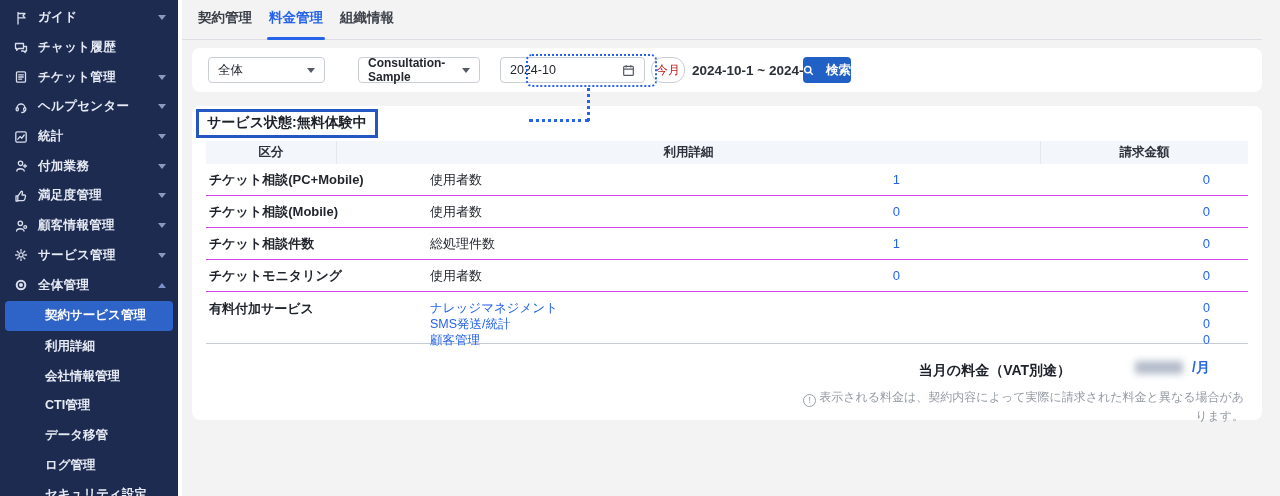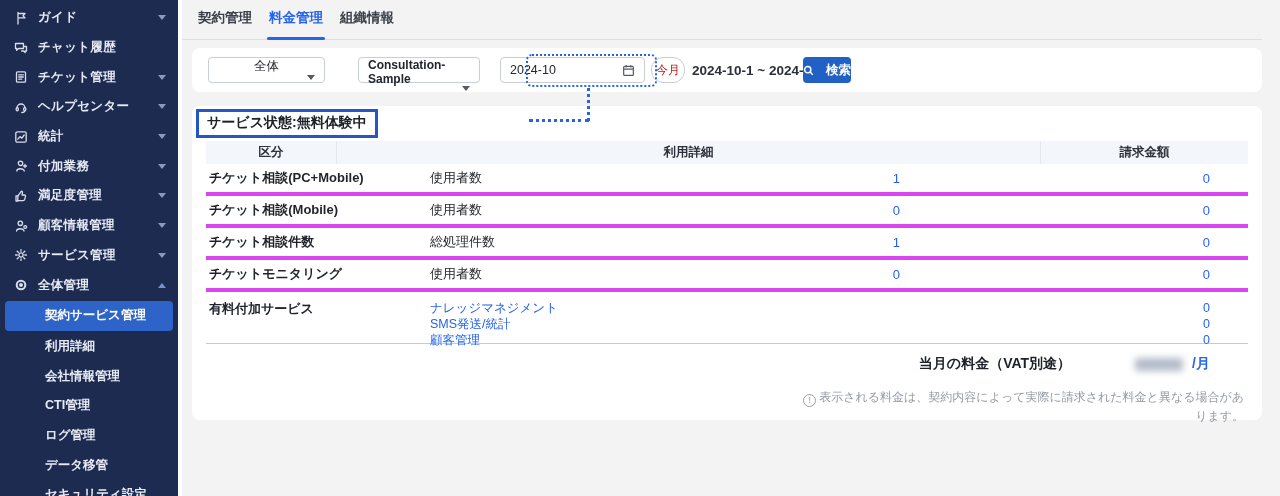--- a/index.html
+++ b/index.html
@@ -24,47 +24,47 @@
   .main { position:absolute; left:182px; top:0; width:1098px; height:496px; }
 
   .tabbar { position:absolute; left:0; top:0; width:1080px; height:40px; border-bottom:1px solid #dcdee3; display:flex; align-items:flex-end; padding-left:14px; gap:13px;text-align:right; }
   .tab { font-size:13.5px; font-weight:bold; color:#3a3f48; padding:0 2px 12px 2px; position:relative; cursor:pointer; white-space:nowrap; }
   .tab.active { color:#2563eb; }
   .tab.active::after { content:""; position:absolute; left:0; right:0; bottom:-1px; height:3px; border-radius:2px; background:#2563eb; }
 
   
   .filter-card { position:absolute; left:10px; top:48px; width:1070px; height:44px; background:#ffffff; border-radius:8px; }
   .fc-abs { position:absolute; top:9px; height:26px; }
-  .select { background:#fff; border:1px solid #c9cdd4; border-radius:4px; display:flex; align-items:center; padding:0 9px; font-size:12.5px; color:#23262d; cursor:pointer;flex-direction:column; }
+  .select { background:#fff; border:1px solid #c9cdd4; border-radius:4px; display:flex; align-items:center; padding:0 9px; font-size:12.5px; color:#23262d; cursor:pointer; }
   .select .sel-chev { margin-left:auto; width:0; height:0; border-left:4px solid transparent; border-right:4px solid transparent; border-top:5px solid #555a63; }
   .date-input { background:#fff; border:1px solid #c9cdd4; border-radius:4px; display:flex; align-items:center; padding:0 9px; font-size:12.5px; color:#23262d; }
   .btn-plain { background:#fff; border:1px solid #c9cdd4; border-radius:12px; display:flex; align-items:center; justify-content:center; font-size:12px; color:#b91c1c; cursor:pointer;text-align:center; }
   .range-text { display:flex; align-items:center; font-size:13.5px; font-weight:bold; color:#2b2f36; white-space:nowrap; }
   .btn-search { background:#2160c4; border:none; border-radius:4px; color:#fff; display:flex; align-items:center; justify-content:space-between; gap:4px; font-size:12.5px; font-weight:bold; cursor:pointer; }
 
   
   .content-card { position:absolute; left:10px; top:106px; width:1070px; height:314px; background:#ffffff; border-radius:8px; }
 
   .status-box { position:absolute; left:4px; top:3px; border:3px solid #2456c4; padding:2px 8px 3px 8px; font-size:14px; font-weight:bold; color:#1d2129; white-space:nowrap; background:#fff; }
 
   .tbl { position:absolute; left:14px; top:35px; width:1042px; }
   .thead { display:grid; grid-template-columns:130px 704px 1fr; height:23px; background:#f3f6fb; align-items:center; }
   .thead .th { text-align:center; font-size:12.5px; font-weight:bold; color:#2c313a; }
   .thead .th + .th { border-left:1px solid #e3e7ef; height:100%; display:flex; align-items:center; justify-content:center; }
-  .trow { display:grid; grid-template-columns:224px 270px 200px 1fr; align-items:center; height:32px; border-bottom:4px solid #d946ef; font-size:13px; color:#1f232b; }
+  .trow { display:grid; grid-template-columns:224px 270px 200px 1fr; align-items:center; height:32px; border-bottom:1px solid #d946ef; font-size:13px; color:#1f232b; }
   .trow .cat { font-weight:bold; padding-left:3px; white-space:nowrap; }
   .trow .det { white-space:nowrap; }
   .trow .val { text-align:right; color:#2563eb; }
   .trow .amt { text-align:right; color:#2563eb; padding-right:38px; }
   .trow.tall { height:52px; align-items:start; padding-top:8px; border-bottom:1px solid #c6cad2; }
   .linkstack a { display:block; color:#2563eb; font-size:12.5px; line-height:16px; text-decoration:none; cursor:pointer; white-space:nowrap; }
   .amtstack div { text-align:right; color:#2563eb; font-size:12.5px; line-height:16px; }
 
   .summary { position:absolute; right:52px; top:249px; display:flex; align-items:center; }
-  .summary .slabel { font-size:14px; font-weight:bold; color:#1d2129; margin-right:64px; white-space:nowrap; }
+  .summary .slabel { font-size:14px; font-weight:bold; color:#1d2129; margin-right:64px; white-space:nowrap;margin-top:7px; }
   .blur-amount { display:inline-block; width:48px; height:13px; background:#a7afc0; border-radius:2px; filter:blur(3.5px); opacity:.85; margin-right:9px; }
   .summary .permonth { font-size:14px; font-weight:bold; color:#2563eb; white-space:nowrap; }
 
   .note { position:absolute; right:18px; top:282px; width:452px; text-align:right; font-size:12px; color:#959aa3; line-height:1.55; }
   .info-ic { display:inline-flex; width:13px; height:13px; border:1px solid #9aa0a8; border-radius:50%; align-items:center; justify-content:center; font-size:9px; line-height:1; margin-right:3px; position:relative; top:2px; }
   .info-ic::before { content:"!"; }
 
   
   .anno-outline { position:absolute; left:344px; top:54px; width:131px; height:33px; border:2px dotted #2563eb; border-radius:6px; z-index:5; pointer-events:none; }
   .anno-vline { position:absolute; left:405px; top:88px; width:0; height:33px; border-left:3px dotted #2563eb; z-index:5; pointer-events:none; }
@@ -196,24 +196,24 @@
       <div class="submenu-item">
           <span>利用詳細</span>
         </div>
       <div class="submenu-item">
           <span>会社情報管理</span>
         </div>
       <div class="submenu-item">
           <span>CTI管理</span>
         </div>
       <div class="submenu-item">
+          <span>データ移管</span>
+        </div>
+      <div class="submenu-item">
           <span>ログ管理</span>
-        </div>
-      <div class="submenu-item">
-          <span>データ移管</span>
         </div>
       <div class="submenu-item">
           <span>セキュリティ設定</span>
         </div>
     </div>
   </nav>
 
   <div class="gutter"></div>
 
   <div class="main">

